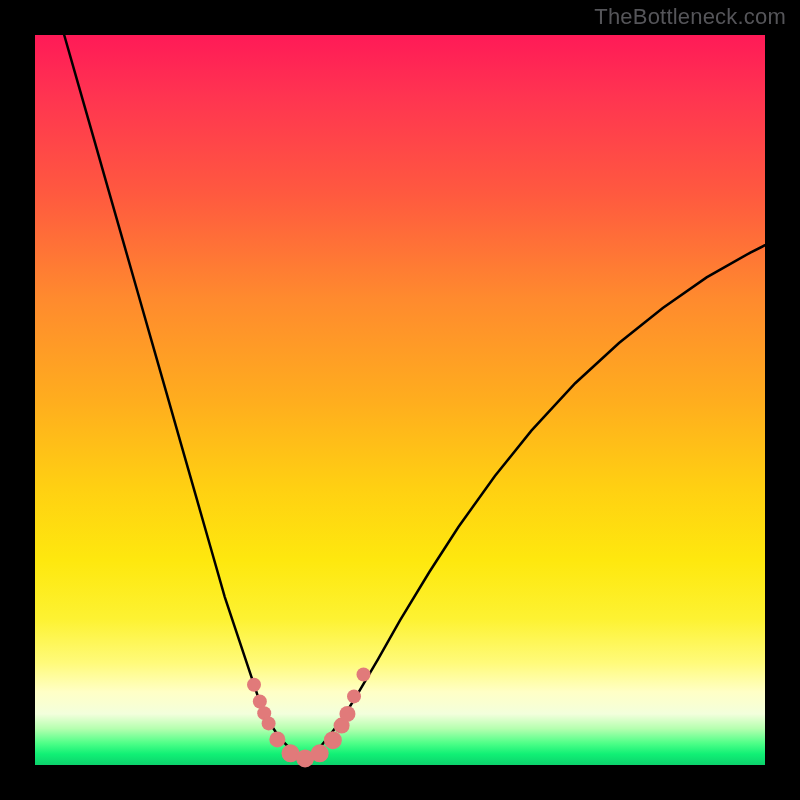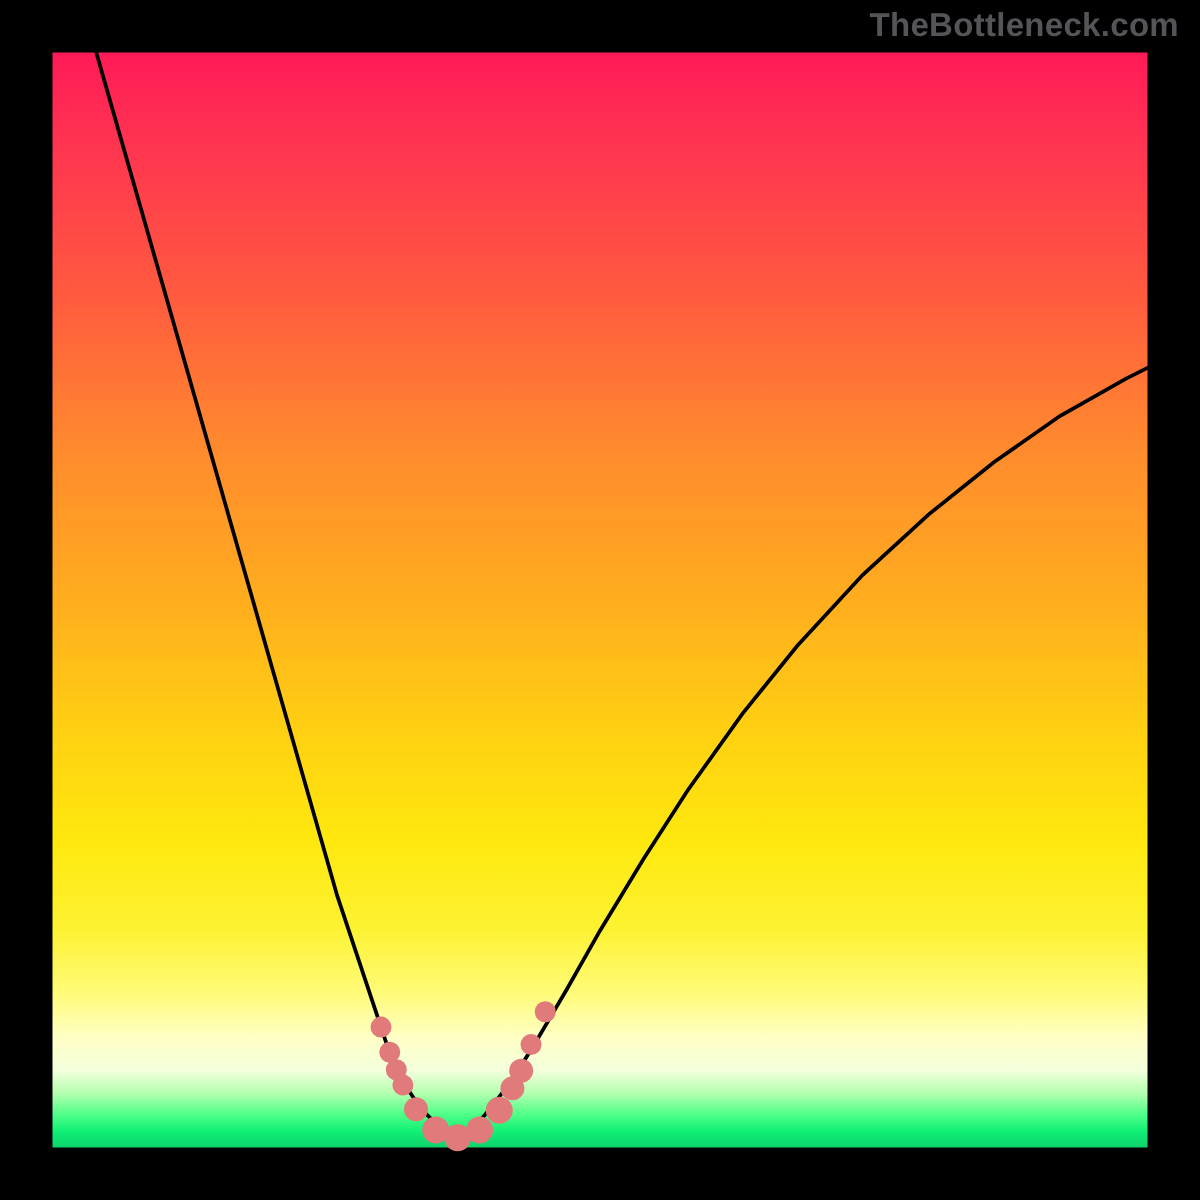--- a/index.html
+++ b/index.html
@@ -16,21 +16,21 @@
     width: 800px;
     height: 800px;
     background: #000;
   }
   .watermark {
     position: absolute;
     top: 4px;
     right: 14px;
     color: #555559;
     font-size: 22px;
-    font-weight: 700;
+    font-weight: 400;
     letter-spacing: 0.2px;
     z-index: 20;
   }
   .plot-area {
     position: absolute;
     left: 35px;
     top: 35px;
     width: 730px;
     height: 730px;
     

